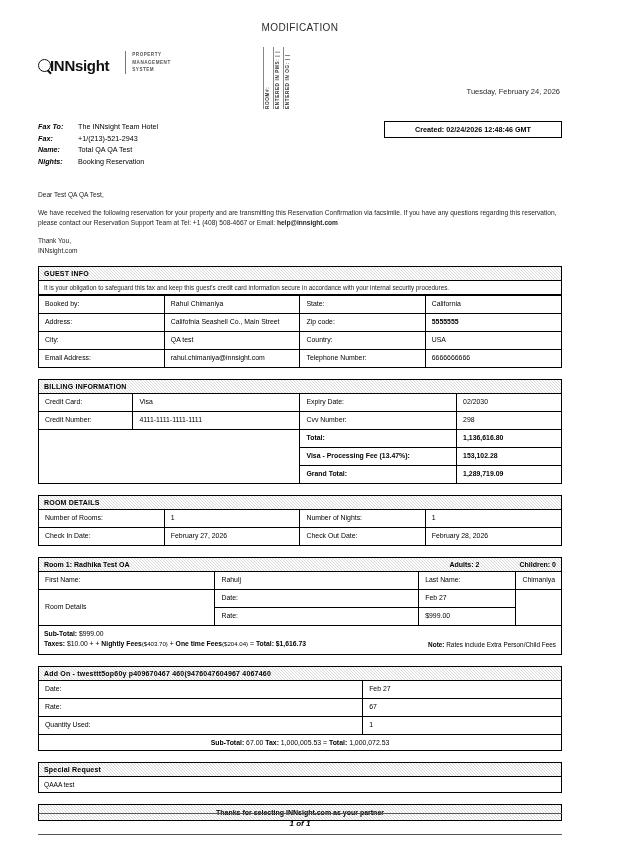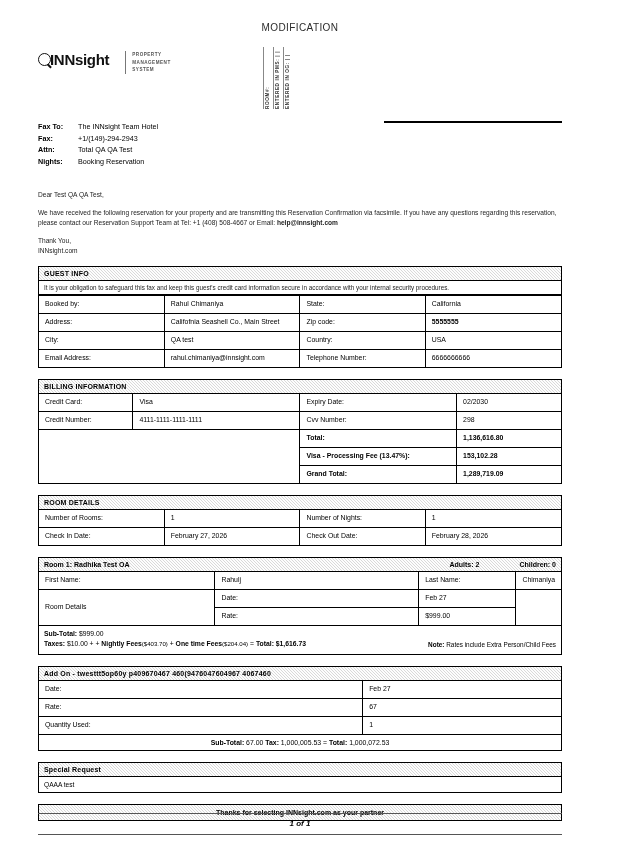--- a/index.html
+++ b/index.html
@@ -29,21 +29,21 @@
     color: #2b2b2b;
   }
 
   
   .header-row {
     display: flex;
     align-items: flex-start;
     margin-top: 18px;
     height: 56px;
   }
-  .logo-wrap { display: flex; align-items: flex-start; gap: 16px; }
+  .logo-wrap { display: flex; align-items: flex-end; gap: 16px; }
   .logo-mark {
     display: flex; align-items: center;
     font-size: 15px; font-weight: bold; letter-spacing: -0.3px;
     color: #111;
   }
   .logo-circle {
     width: 13px; height: 13px;
     border: 1.6px solid #111;
     border-radius: 50%;
     position: relative;
@@ -94,21 +94,21 @@
     font-size: 7.5px;
     color: #2b2b2b;
     padding-top: 36px;
     padding-right: 2px;
   }
 
   
   .fax-conf-row { display: flex; align-items: flex-start; margin-top: 14px; }
   .fax-block { font-size: 7.2px; line-height: 1.62; }
   .fax-line { display: flex; }
-  .fax-label { font-weight: bold; width: 40px; flex: none; }
+  .fax-label { font-weight: bold; width: 40px; flex: none; font-style: italic; }
   .fax-value { }
 
   .conf-box {
     margin-left: auto;
     width: 178px;
     border: 1.3px solid #000;
     text-align: center;
     font-size: 7.2px;
   }
   .conf-box > div { padding: 3px 2px; }
@@ -240,43 +240,45 @@
         <div>SYSTEM</div>
       </div>
     </div>
 
     <div class="vert-stamps">
       <div class="vert-stamp">ROOM#:</div>
       <div class="vert-stamp">ENTERED IN PMS:  |  |</div>
       <div class="vert-stamp">ENTERED IN OG:  |  |</div>
     </div>
 
+    <div class="header-date">Tuesday, February 24, 2026</div>
   </div>
 
   <div class="fax-conf-row">
     <div class="fax-block">
       <div class="fax-line">
         <span class="fax-label">Fax To:</span>
         <span class="fax-value">The INNsight Team Hotel</span>
       </div>
       <div class="fax-line">
         <span class="fax-label">Fax:</span>
-        <span class="fax-value">+1/(149)-294-2943</span>
+        <span class="fax-value">+1/(213)-521-2943</span>
       </div>
       <div class="fax-line">
-        <span class="fax-label">Attn:</span>
+        <span class="fax-label">Name:</span>
         <span class="fax-value">Total QA QA Test</span>
       </div>
       <div class="fax-line">
         <span class="fax-label">Nights:</span>
         <span class="fax-value">Booking Reservation</span>
       </div>
     </div>
 
     <div class="conf-box">
+      <div class="conf-created">Created: 02/24/2026 12:48:46 GMT</div>
     </div>
   </div>
 
   <div class="letter">
     <p>Dear Test QA QA Test,</p>
     <p><span>We have received the following reservation for your property and are transmitting this Reservation Confirmation via facsimile. If you have any questions regarding this reservation, please contact our Reservation Support Team at Tel: +1 (408) 508-4667 or Email: </span><b>help@innsight.com</b></p>
     <p class="tight">Thank You,</p>
     <p>INNsight.com</p>
   </div>
 

